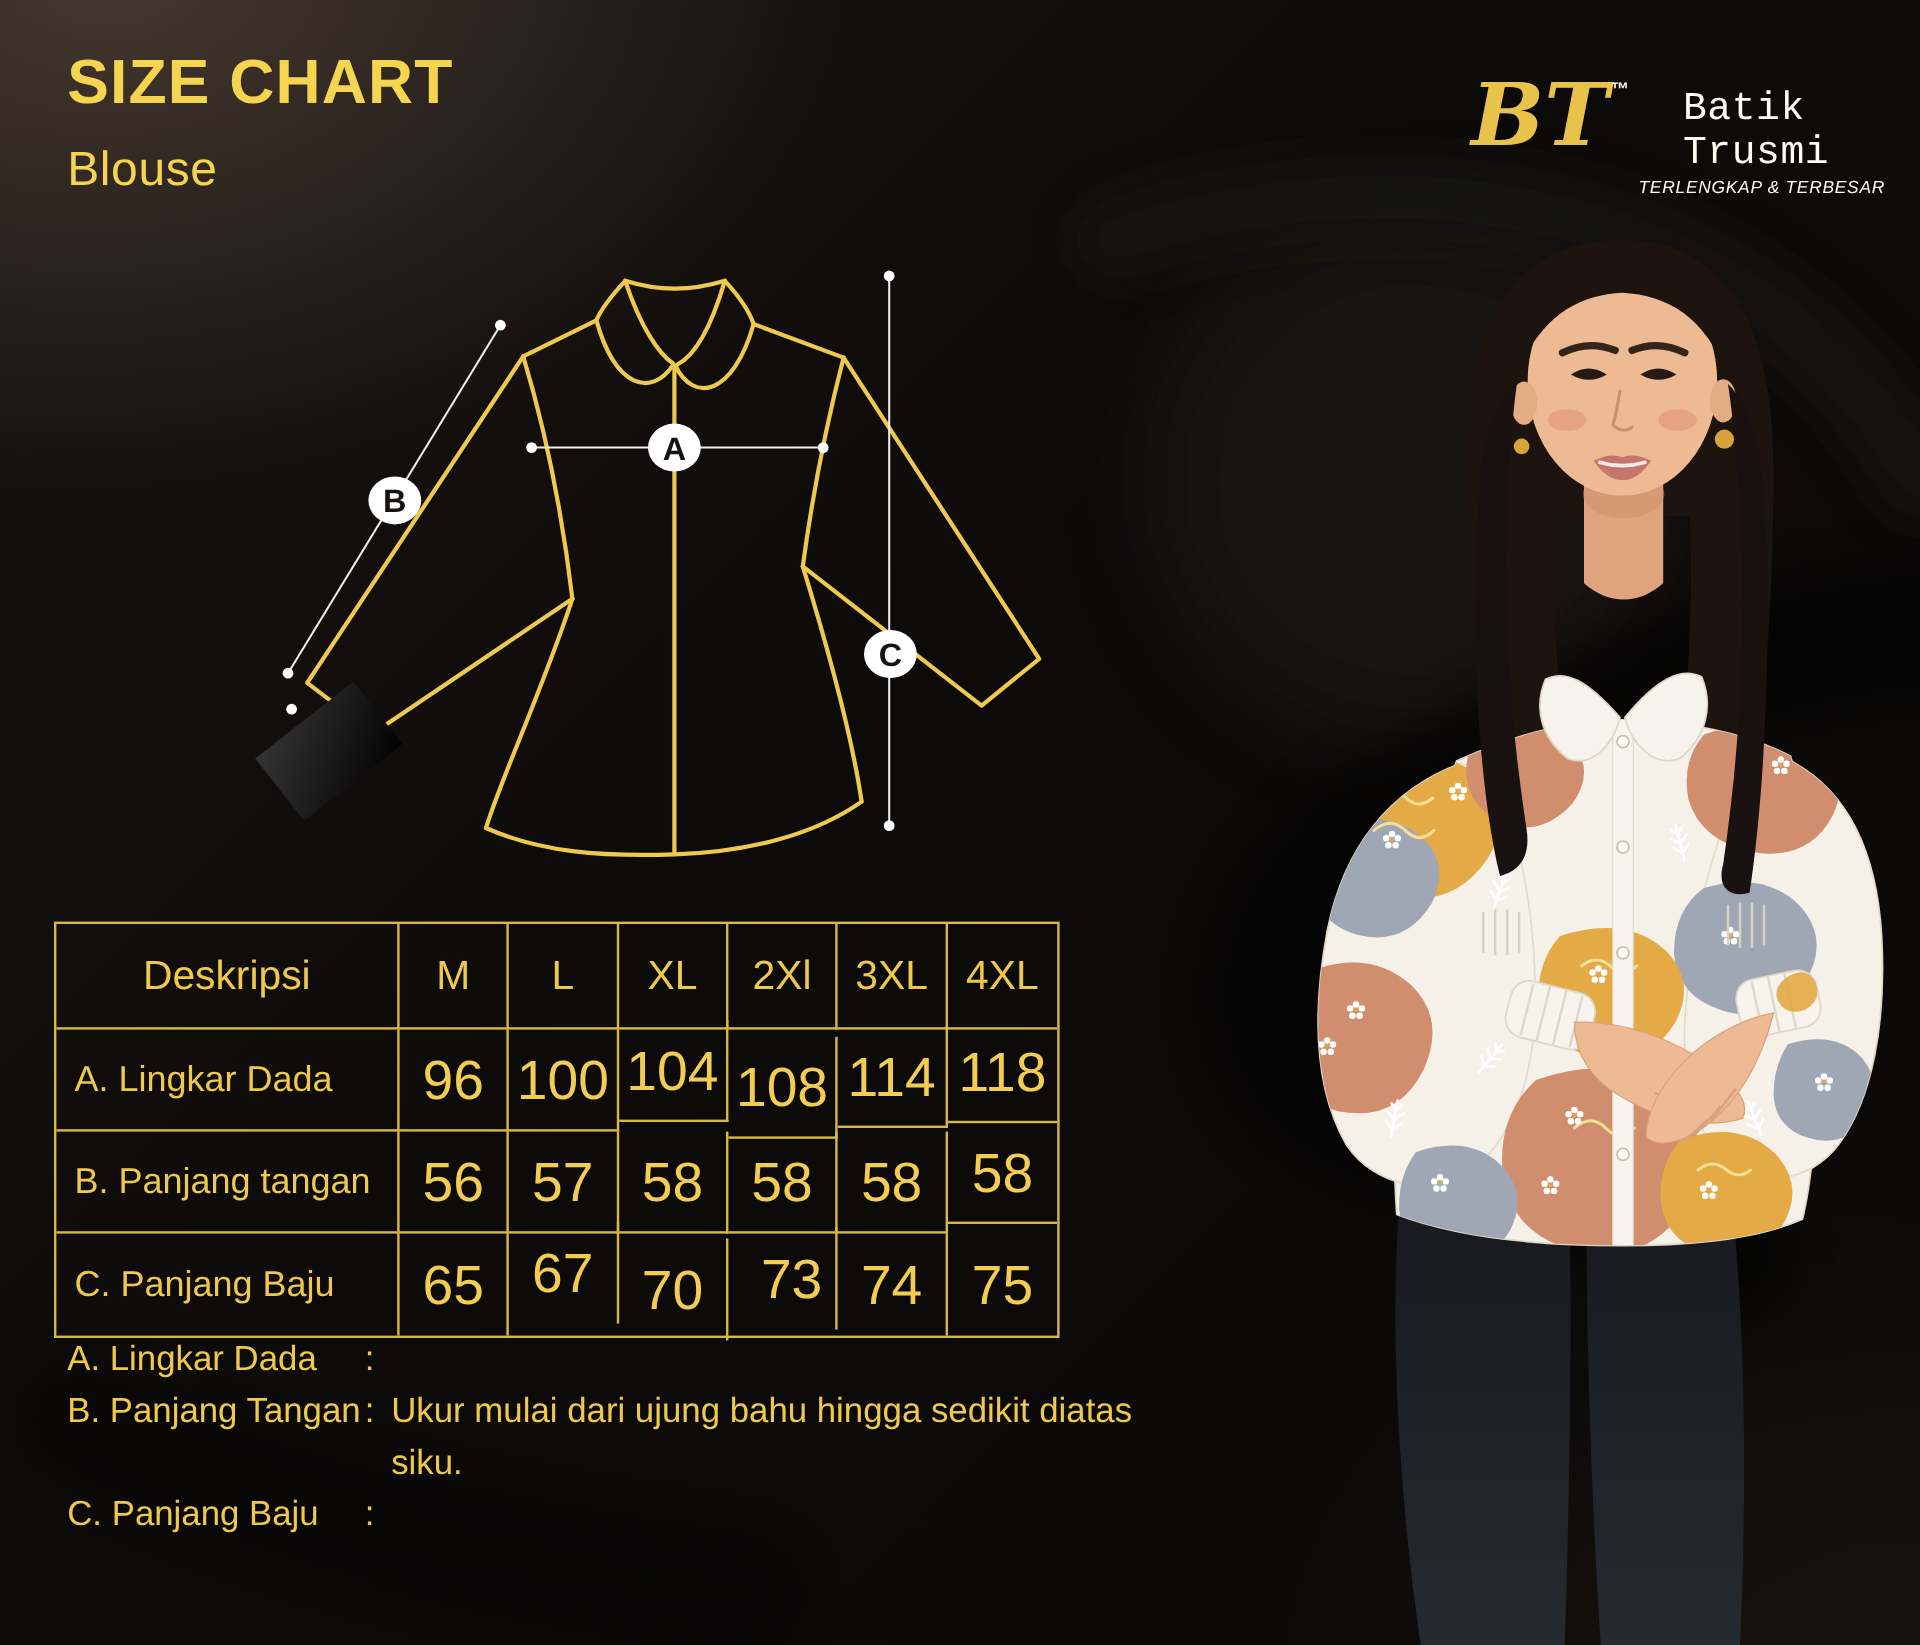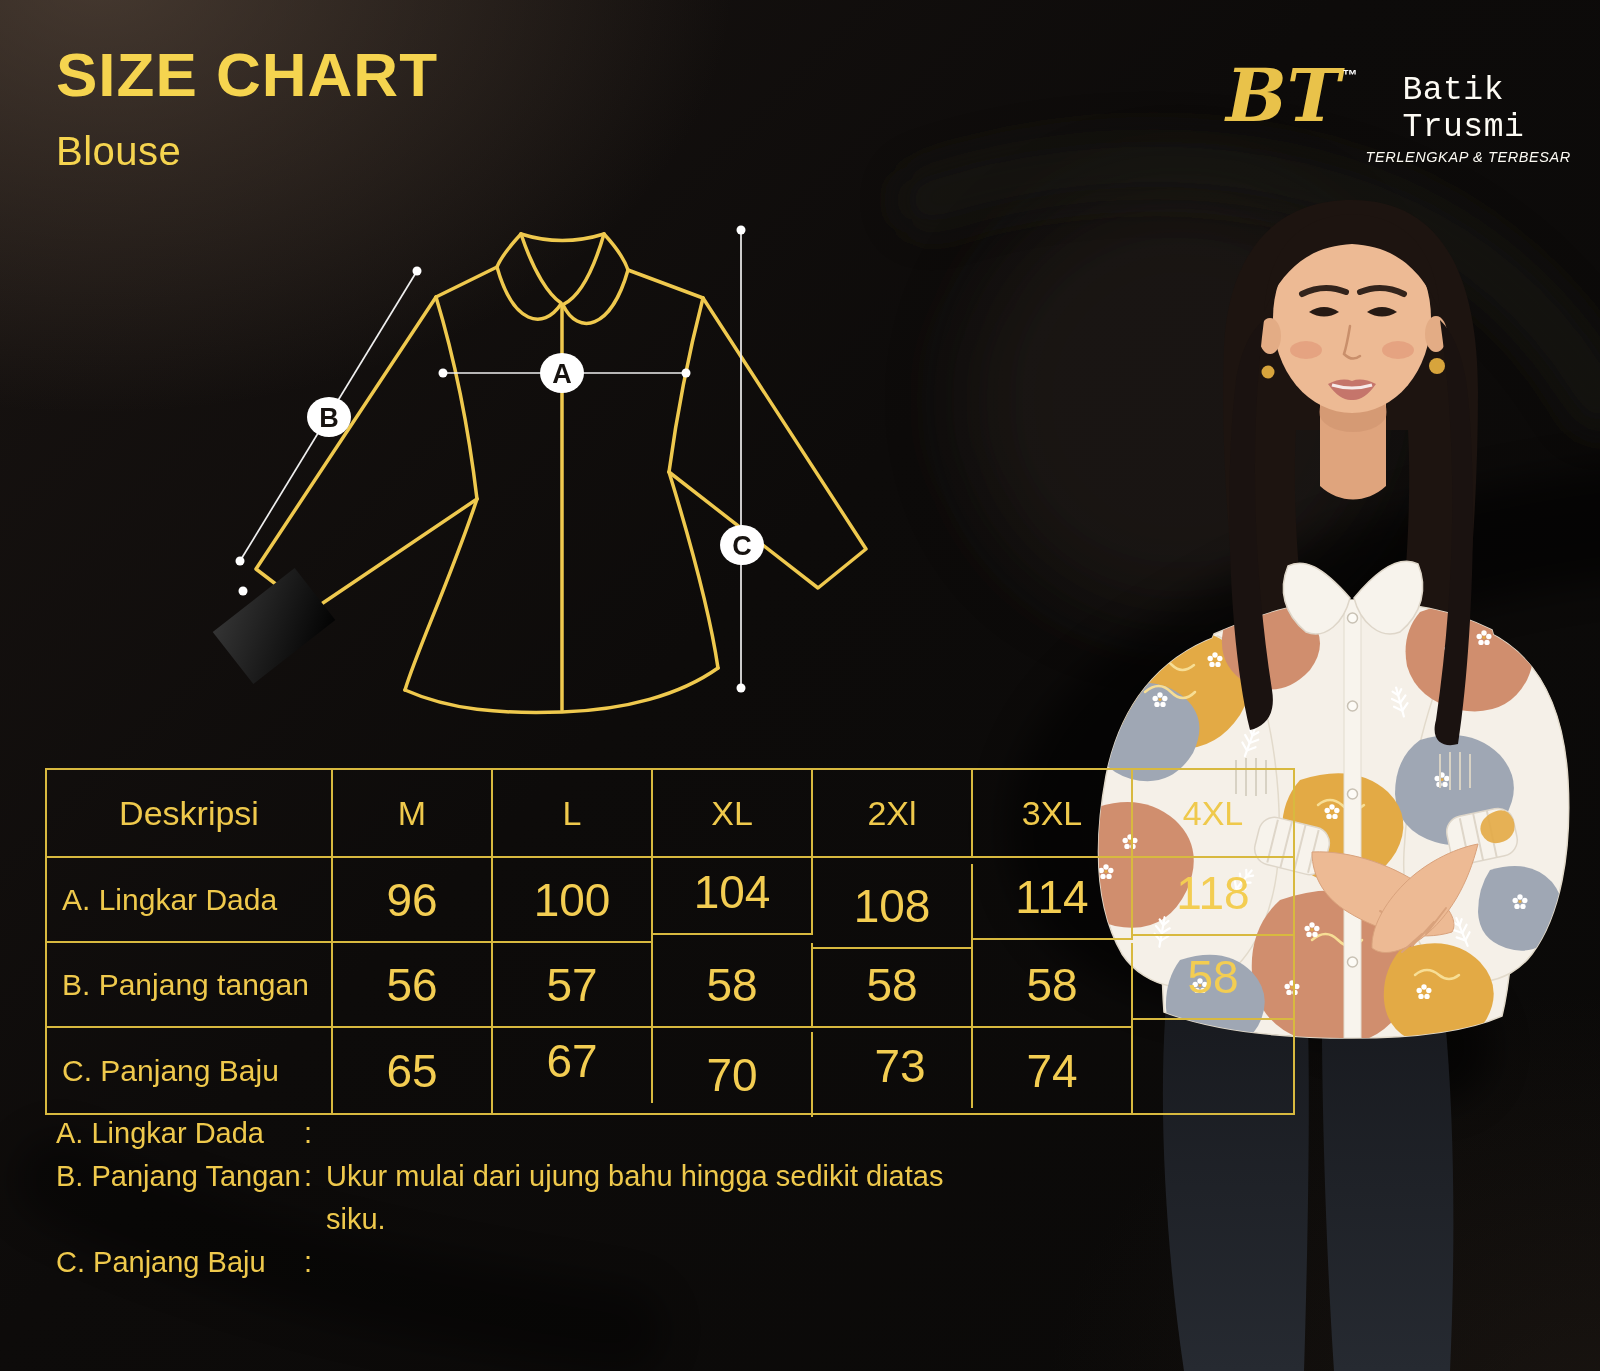--- a/index.html
+++ b/index.html
@@ -9,36 +9,36 @@
     font-family:"Liberation Sans", sans-serif;
     background:
       radial-gradient(1100px 760px at 6% -2%, rgba(100,82,68,.60), transparent 58%),
       radial-gradient(900px 700px at 100% 104%, rgba(60,46,36,.30), transparent 62%),
       linear-gradient(135deg, #181311 0%, #0d0b0a 45%, #0a0908 100%);
   }
   svg.scene { position:absolute; inset:0; display:block; }
 
   
   .hdr { position:absolute; left:56px; top:42px; color:#F5D44F; }
-  .hdr h1 { font-size:62px; font-weight:800; letter-spacing:1px; line-height:1.05; }
+  .hdr h1 { font-size:52px; font-weight:800; letter-spacing:1px; line-height:1.05; }
   .hdr .sub { font-size:40px; font-weight:400; margin-top:22px; letter-spacing:.5px; }
 
   
   .logo { position:absolute; left:1226px; top:62px; display:flex; align-items:flex-start; }
   .logo .bt { font-family:"DejaVu Serif", serif; font-style:italic; font-weight:bold;
               font-size:72px; line-height:.95; color:#E9C24A; }
   .logo .tm { color:#fff; font-size:15px; font-weight:bold; margin:4px 8px 0 2px; }
   .logo .txt { margin-top:10px; }
   .logo .nm { font-family:Liberation Mono, monospace; font-size:33px; color:#FDFBF4; letter-spacing:.5px;margin-left:37px; }
   .logo .tg { font-size:14.5px; font-weight:normal; font-style:italic; color:#FDFBF4;
               letter-spacing:.6px; margin-top:3px; }
 
   
   .tbl {
-    position:absolute; left:45px; top:768px; width:1250px;
+    position:absolute; left:45px; top:768px; width:838px;
     display:grid; grid-template-columns:286px repeat(6,1fr);
     grid-template-rows:88px 85px 85px 85px;
     border:2px solid #D8B93F; color:#EFC94C;
   }
   .tbl > div { display:flex; align-items:center; justify-content:center;
                border-right:2px solid #D8B93F; border-bottom:2px solid #D8B93F; }
   .tbl > div:nth-child(7n) { border-right:none; }
   .tbl > div:nth-child(n+22) { border-bottom:none; }
   .tbl .hd { font-size:34px; }
   .tbl .lb { justify-content:flex-start; padding-left:15px; font-size:30px; }
@@ -314,20 +314,21 @@
     <div class="nu">58</div>
     <div class="nu">58</div>
     <div class="nu">58</div>
 
     <div class="lb">C. Panjang Baju</div>
     <div class="nu">65</div>
     <div class="nu">67</div>
     <div class="nu">70</div>
     <div class="nu">73</div>
     <div class="nu">74</div>
+    <div class="nu">75</div>
   </div>
 
   <div class="notes">
     <div class="note">
       <span>A. Lingkar Dada</span>
       <span class="sep">:</span>
     </div>
     <div class="note">
       <span>B. Panjang Tangan</span>
       <span class="sep">:</span>

